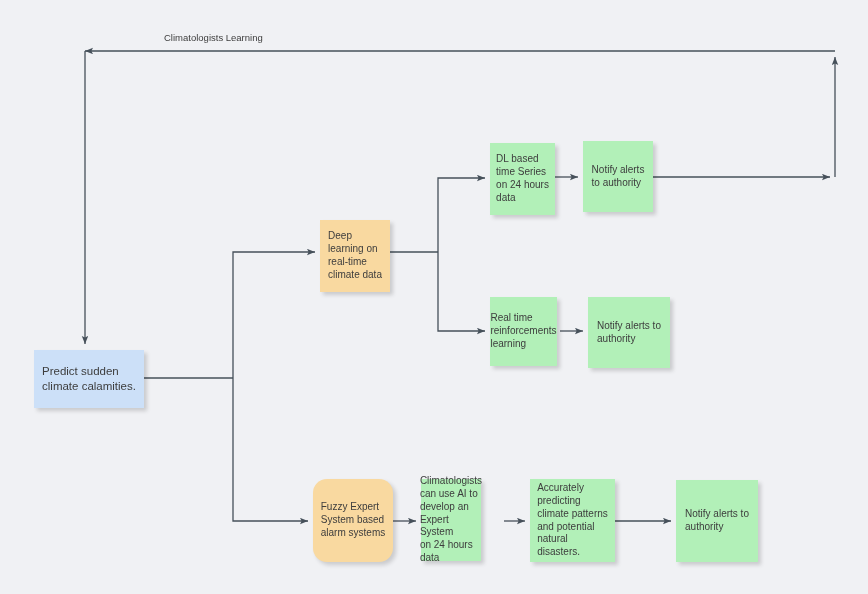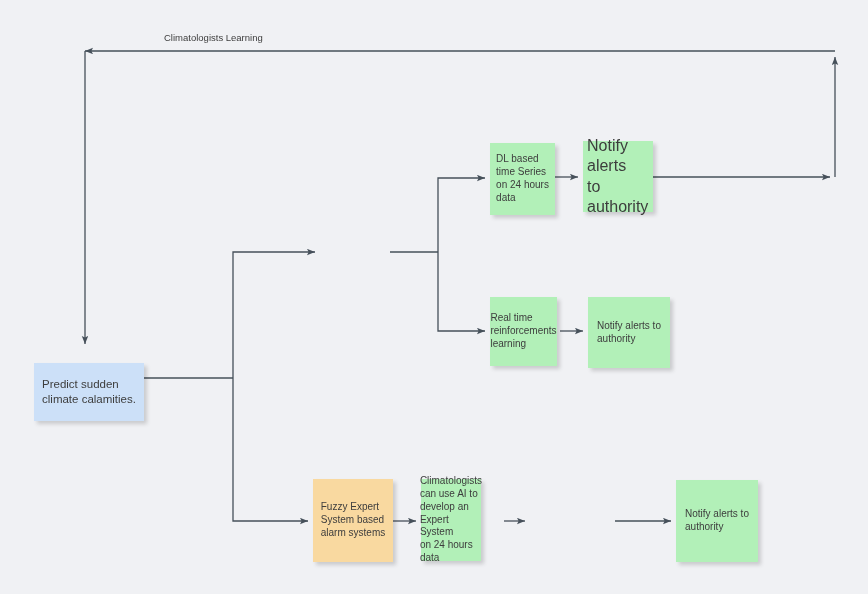--- a/index.html
+++ b/index.html
@@ -87,46 +87,56 @@
       <path d="M 560,331 L 583,331" marker-end="url(#arrow)"></path>
 
       <path d="M 393,521 L 416,521" marker-end="url(#arrow)"></path>
       <path d="M 504,521 L 525,521" marker-end="url(#arrow)"></path>
       <path d="M 615,521 L 671,521" marker-end="url(#arrow)"></path>
     </g>
   </svg>
 
   <div class="edge-label" style="left:164px; top:32px; font-size:9.5px;">Climatologists Learning</div>
 
-  <div class="node blue" style="left:34px; top:350px; width:110px; height:58px; font-size:11.5px;margin-top:13px;">Predict sudden
+  <div class="node blue" style="left:34px; top:350px; width:110px; height:58px; font-size:11.5px;">Predict sudden
 climate calamities.</div>
 
+  <div class="node orange" style="left:320px; top:220px; width:70px; height:72px; font-size:10px;">Deep
+learning on
+real-time
+climate data</div>
 
   <div class="node green" style="left:490px; top:143px; width:65px; height:72px; font-size:10px;">DL  based
 time Series
 on 24 hours
 data</div>
 
-  <div class="node green" style="left:583px; top:141px; width:70px; height:71px; font-size:16px;">Notify  alerts
+  <div class="node green" style="left:583px; top:141px; width:70px; height:71px; font-size:10px;">Notify  alerts
 to authority</div>
 
   <div class="node green" style="left:490px; top:297px; width:67px; height:69px; font-size:10px;">Real time
 reinforcements
 learning</div>
 
   <div class="node green" style="left:588px; top:297px; width:82px; height:71px; font-size:10px;">Notify  alerts to
 authority</div>
 
-  <div class="node orange" style="left:313px; top:479px; width:80px; height:83px; font-size:10px;">Fuzzy Expert
+  <div class="node orange" style="left:313px; top:479px; width:80px; height:83px; font-size:10px;border-radius:14px;">Fuzzy Expert
 System based
 alarm systems</div>
 
   <div class="node green" style="left:421px; top:479px; width:60px; height:82px; font-size:10px;">Climatologists
 can use AI to
 develop an
 Expert System
 on 24 hours data</div>
 
+  <div class="node green" style="left:530px; top:479px; width:85px; height:83px; font-size:10px;">Accurately
+predicting
+climate patterns
+and potential
+natural
+disasters.</div>
 
   <div class="node green" style="left:676px; top:480px; width:82px; height:82px; font-size:10px;">Notify  alerts to
 authority</div>
 
 </div>
 
 </body></html>

